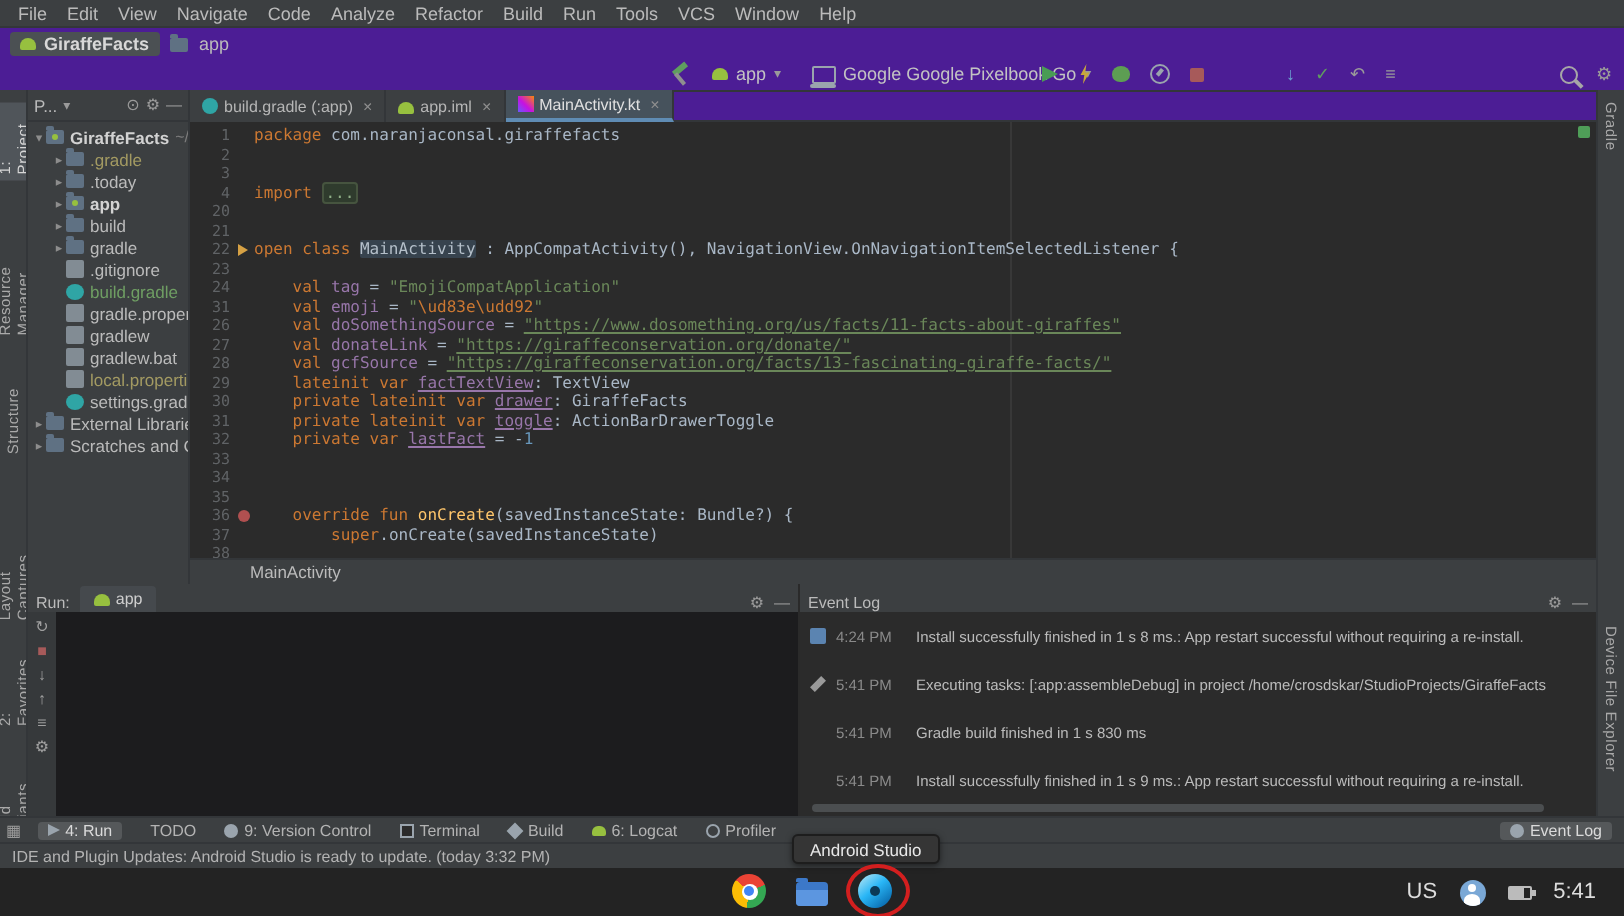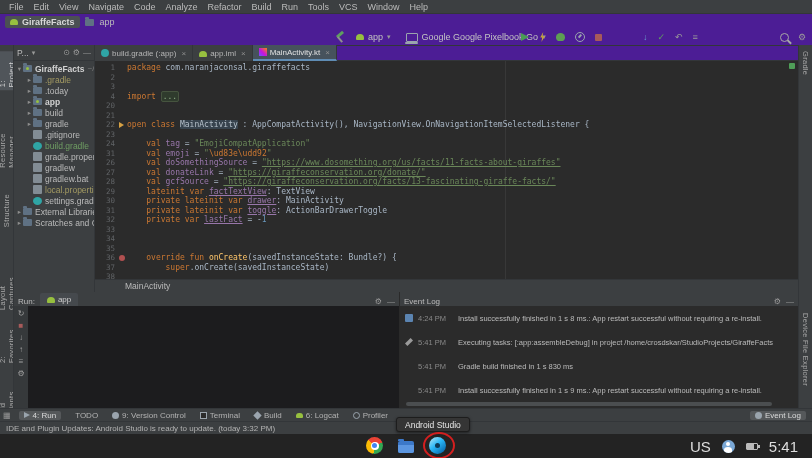--- a/index.html
+++ b/index.html
@@ -146,21 +146,21 @@
   .taskbar{position:absolute;left:0;top:434px;width:812px;height:24px;background:#232323;}
   .tb-center{position:absolute;left:50%;top:3px;transform:translateX(-50%);display:flex;gap:15px;align-items:center;}
   .chrome{width:17px;height:17px;border-radius:50%;background:conic-gradient(from -50deg,#ea4335 0 33%,#34a853 33% 66%,#fbbc05 66% 100%);position:relative;}
   .chrome::before{content:"";position:absolute;left:4.5px;top:4.5px;width:8px;height:8px;border-radius:50%;background:#fff;}
   .chrome::after{content:"";position:absolute;left:6px;top:6px;width:5px;height:5px;border-radius:50%;background:#4285f4;}
   .files{width:16px;height:12px;background:#3c78c8;border-radius:2px;position:relative;margin-top:3px;}
   .files::before{content:"";position:absolute;top:-2px;left:0;width:6px;height:2px;background:#3c78c8;border-radius:1px 1px 0 0;}
   .files::after{content:"";position:absolute;bottom:0;left:0;width:16px;height:8px;background:#5c96e0;border-radius:0 0 2px 2px;}
   .asicon{width:17px;height:17px;border-radius:50%;background:linear-gradient(140deg,#bfe9f2 0%,#29b6f6 45%,#01579b 100%);position:relative;}
   .asicon::after{content:"";position:absolute;left:6px;top:6px;width:5px;height:5px;border-radius:50%;background:#0b3a57;}
-  .tb-tray{position:absolute;right:14px;top:0;height:24px;display:flex;align-items:center;gap:11px;color:#dddddd;font-size:15px;}
+  .tb-tray{position:absolute;right:14px;top:0;height:24px;display:flex;align-items:center;gap:11px;color:#dddddd;font-size:11px;}
   .person{width:13px;height:13px;border-radius:50%;background:#7aa8d6;position:relative;overflow:hidden;}
   .person::before{content:"";position:absolute;top:2px;left:4.5px;width:4px;height:4px;border-radius:50%;background:#fff;}
   .person::after{content:"";position:absolute;top:7.5px;left:2.5px;width:8px;height:6px;border-radius:50% 50% 0 0;background:#fff;}
   .battery{width:10px;height:5px;border:1px solid #bbb;border-radius:1px;position:relative;}
   .battery::before{content:"";position:absolute;right:-3px;top:1px;width:2px;height:3px;background:#bbb;}
   .battery::after{content:"";position:absolute;left:0;top:0;bottom:0;width:70%;background:#bbb;}
   .tooltip{position:absolute;left:396px;top:417px;height:13px;background:#353535;border:1px solid #1d1d1d;border-radius:3px;
     color:#e8e8e8;font-size:8.5px;display:flex;align-items:center;padding:0 8px;z-index:60;box-shadow:0 1px 3px rgba(0,0,0,.5);}
   .red-ellipse{position:absolute;left:423px;top:432px;width:28px;height:23px;border:2px solid #d31f1f;border-radius:50%;z-index:61;pointer-events:none;}
 </style>
@@ -359,21 +359,21 @@
         <div class="cline"><span class="lnum">20</span><span class="lmark"></span><span class="ltext"></span></div>
         <div class="cline"><span class="lnum">21</span><span class="lmark"></span><span class="ltext"></span></div>
         <div class="cline"><span class="lnum">22</span><span class="lmark mk-arrow"></span><span class="ltext"><span class="c-kw">open class </span><span class="c-cls">MainActivity</span><span class="c-txt"> : AppCompatActivity(), NavigationView.OnNavigationItemSelectedListener {</span></span></div>
         <div class="cline"><span class="lnum">23</span><span class="lmark"></span><span class="ltext"></span></div>
         <div class="cline"><span class="lnum">24</span><span class="lmark"></span><span class="ltext"><span class="c-txt">    </span><span class="c-kw">val </span><span class="c-prop">tag</span><span class="c-txt"> = </span><span class="c-str">"EmojiCompatApplication"</span></span></div>
         <div class="cline"><span class="lnum">31</span><span class="lmark"></span><span class="ltext"><span class="c-txt">    </span><span class="c-kw">val </span><span class="c-prop">emoji</span><span class="c-txt"> = </span><span class="c-str">"</span><span class="c-esc">\ud83e\udd92</span><span class="c-str">"</span></span></div>
         <div class="cline"><span class="lnum">26</span><span class="lmark"></span><span class="ltext"><span class="c-txt">    </span><span class="c-kw">val </span><span class="c-prop">doSomethingSource</span><span class="c-txt"> = </span><span class="c-stru">"https://www.dosomething.org/us/facts/11-facts-about-giraffes"</span></span></div>
         <div class="cline"><span class="lnum">27</span><span class="lmark"></span><span class="ltext"><span class="c-txt">    </span><span class="c-kw">val </span><span class="c-prop">donateLink</span><span class="c-txt"> = </span><span class="c-stru">"https://giraffeconservation.org/donate/"</span></span></div>
         <div class="cline"><span class="lnum">28</span><span class="lmark"></span><span class="ltext"><span class="c-txt">    </span><span class="c-kw">val </span><span class="c-prop">gcfSource</span><span class="c-txt"> = </span><span class="c-stru">"https://giraffeconservation.org/facts/13-fascinating-giraffe-facts/"</span></span></div>
         <div class="cline"><span class="lnum">29</span><span class="lmark"></span><span class="ltext"><span class="c-txt">    </span><span class="c-kw">lateinit var </span><span class="c-propu">factTextView</span><span class="c-txt">: TextView</span></span></div>
-        <div class="cline"><span class="lnum">30</span><span class="lmark"></span><span class="ltext"><span class="c-txt">    </span><span class="c-kw">private lateinit var </span><span class="c-propu">drawer</span><span class="c-txt">: MainActivity</span></span></div>
+        <div class="cline"><span class="lnum">30</span><span class="lmark"></span><span class="ltext"><span class="c-txt">    </span><span class="c-kw">private lateinit var </span><span class="c-propu">drawer</span><span class="c-txt">: GiraffeFacts</span></span></div>
         <div class="cline"><span class="lnum">31</span><span class="lmark"></span><span class="ltext"><span class="c-txt">    </span><span class="c-kw">private lateinit var </span><span class="c-propu">toggle</span><span class="c-txt">: ActionBarDrawerToggle</span></span></div>
         <div class="cline"><span class="lnum">32</span><span class="lmark"></span><span class="ltext"><span class="c-txt">    </span><span class="c-kw">private var </span><span class="c-propu">lastFact</span><span class="c-txt"> = -</span><span class="c-num">1</span></span></div>
         <div class="cline"><span class="lnum">33</span><span class="lmark"></span><span class="ltext"></span></div>
         <div class="cline"><span class="lnum">34</span><span class="lmark"></span><span class="ltext"></span></div>
         <div class="cline"><span class="lnum">35</span><span class="lmark"></span><span class="ltext"></span></div>
         <div class="cline"><span class="lnum">36</span><span class="lmark mk-override"></span><span class="ltext"><span class="c-txt">    </span><span class="c-kw">override fun </span><span class="c-fn">onCreate</span><span class="c-txt">(savedInstanceState: Bundle?) {</span></span></div>
         <div class="cline"><span class="lnum">37</span><span class="lmark"></span><span class="ltext"><span class="c-txt">        </span><span class="c-kw">super</span><span class="c-txt">.onCreate(savedInstanceState)</span></span></div>
         <div class="cline"><span class="lnum">38</span><span class="lmark"></span><span class="ltext"></span></div>
       </div>
     <div class="inspect-ok"></div>

